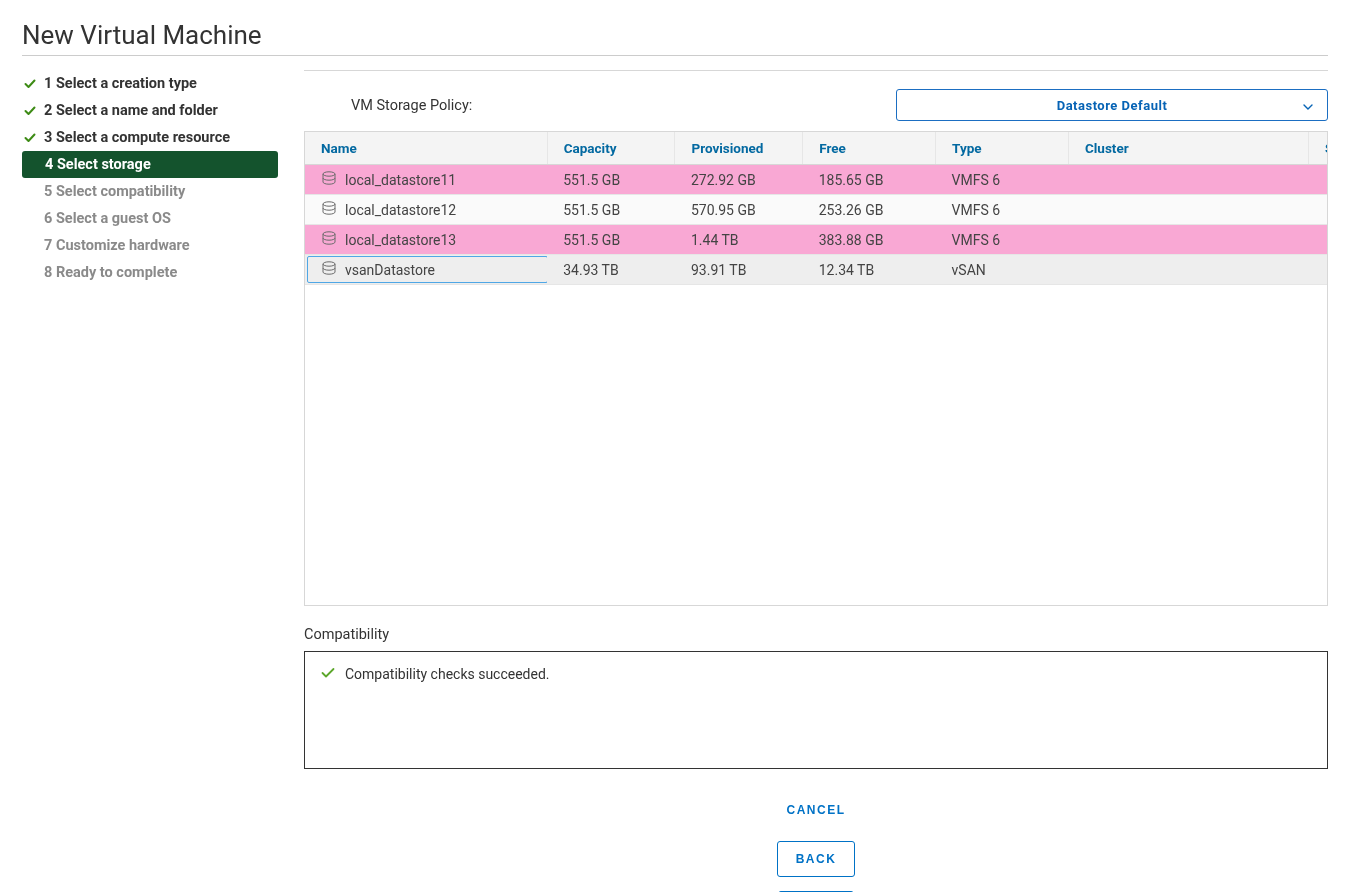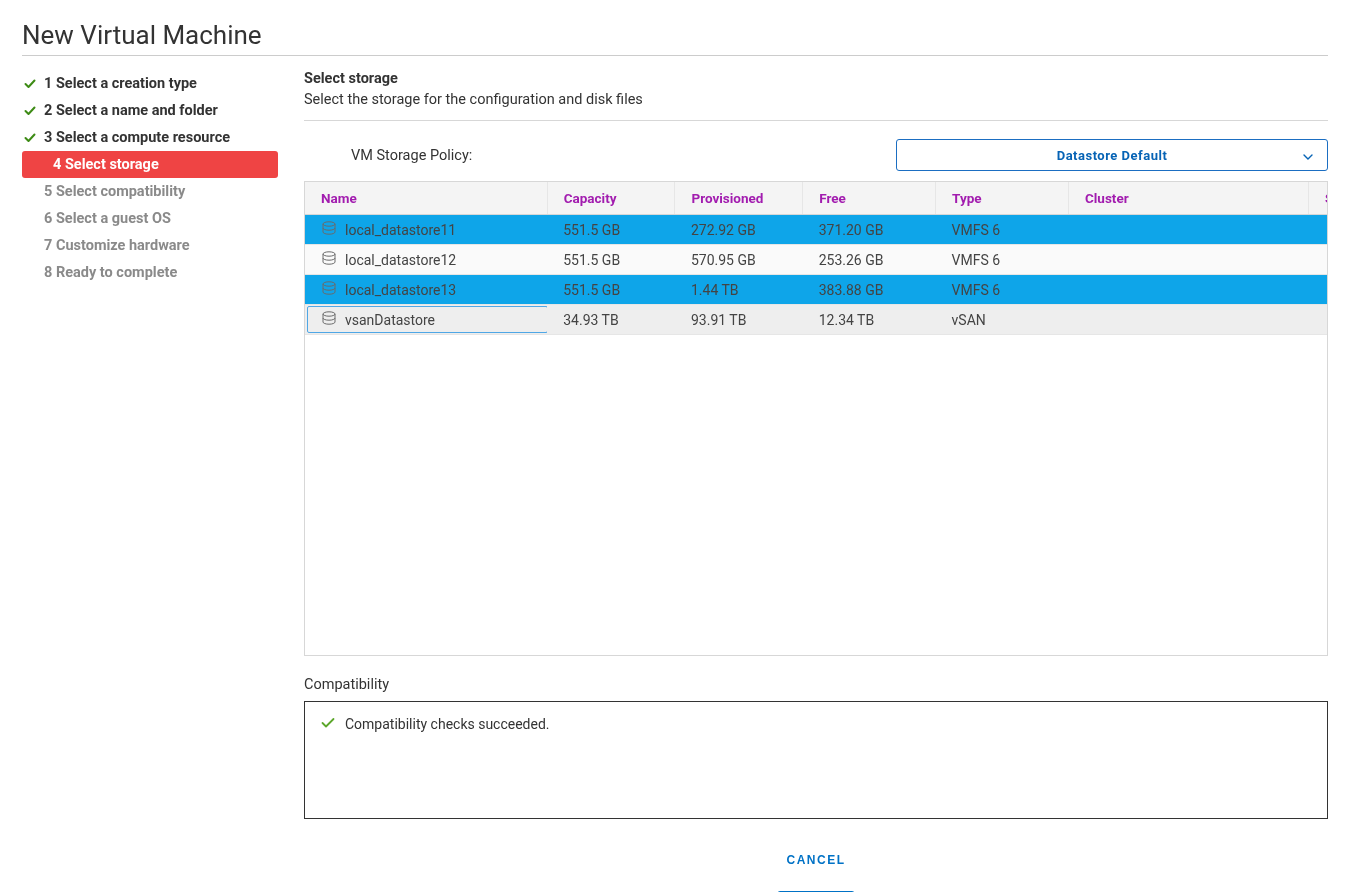--- a/index.html
+++ b/index.html
@@ -39,25 +39,25 @@
   }
   .step .check {
     width: 16px;
     display:inline-flex;
     justify-content: center;
     color: #3d8b15;
     font-weight: bold;
   }
   .step.completed .label { font-weight: 700; color:#333; }
   .step.current {
-    background: #ef4444;
+    background: #14532d;
     color: #fff;
     font-weight: 700;
     border-radius: 3px;
-    padding-left: 9px;
+    padding-left: 1px;
     align-items: flex-end;
   }
   .step.current .check { visibility: hidden; }
   .step.future .label { color: #8a8a8a; font-weight: 700; }
   .step.future .check { visibility: hidden; }
   .step .label { font-weight: 700; }
 
   .content { flex: 1; min-width: 0; }
   .content-header .title {
     font-weight: 700;
@@ -110,39 +110,39 @@
     overflow: hidden;
   }
   table.ds {
     width: 100%;
     border-collapse: collapse;
     table-layout: fixed;
   }
   table.ds thead th {
     text-align: left;
     font-weight: 700;
-    color: #a21caf;
+    color: #0369a1;
     background: #f4f4f4;
     border-bottom: 1px solid #d7d7d7;
     padding: 8px 10px 8px 16px;
     font-size: 13.5px;
     border-right: 1px solid #e6e6e6;
   }
   table.ds thead th:last-child { border-right: none; }
   table.ds tbody td {
     padding: 6px 10px 6px 16px;
     border-bottom: 1px solid #e6e6e6;
     font-size: 14px;
     color: #444;
     white-space: nowrap;
     overflow: hidden;
     text-overflow: ellipsis;
   }
   table.ds tbody tr { cursor: pointer; }
-  table.ds tbody tr.odd { background: #0ea5e9; }
+  table.ds tbody tr.odd { background: #f9a8d4; }
   table.ds tbody tr.even { background: #fafafa; }
   table.ds tbody tr.selected td { background: #eeeeee; }
   table.ds tbody tr.selected td:first-child {
     position: relative;
   }
   .name-cell { display:flex; align-items:center; gap:8px; }
   .ds-icon { width:16px; height:14px; flex-shrink:0; }
   .sel-outline {
     position:absolute;
     left:2px; right:-1px; top:1px; bottom:1px;
@@ -251,24 +251,20 @@
           <span class="check"></span>
           <span class="label">7 Customize hardware</span>
         </div>
         <div class="step future">
           <span class="check"></span>
           <span class="label">8 Ready to complete</span>
         </div>
       </nav>
 
     <section class="content">
-      <div class="content-header">
-        <div class="title">Select storage</div>
-        <div class="subtitle">Select the storage for the configuration and disk files</div>
-      </div>
       <hr class="content-hr">
 
       <div class="policy-row">
         <span class="policy-label">VM Storage Policy:</span>
         <div class="policy-select">
           <span class="sel-text">Datastore Default</span>
           <span class="chev">
             <svg width="10" height="6" viewBox="0 0 10 6">
                 <path d="M1 1 L5 5 L9 1" stroke="#0663b5" stroke-width="1.4" fill="none" stroke-linecap="round"></path>
               </svg>
@@ -305,21 +301,21 @@
                     <span><svg class="ds-icon" viewBox="0 0 16 14">
                         <ellipse cx="8" cy="3" rx="6" ry="2.2" fill="none" stroke="#6a6a6a" stroke-width="1"></ellipse>
                         <path d="M2 3 V11 A6 2.2 0 0 0 14 11 V3" fill="none" stroke="#6a6a6a" stroke-width="1"></path>
                         <path d="M2 7 A6 2.2 0 0 0 14 7" fill="none" stroke="#6a6a6a" stroke-width="1"></path>
                       </svg></span>
                     <span>local_datastore11</span>
                   </span>
                 </td>
                 <td>551.5 GB</td>
                 <td>272.92 GB</td>
-                <td>371.20 GB</td>
+                <td>185.65 GB</td>
                 <td>VMFS 6</td>
                 <td></td>
                 <td></td>
               </tr>
               <tr class="even">
                 <td style="position:relative">
                   <span class="name-cell">
                     <span><svg class="ds-icon" viewBox="0 0 16 14">
                         <ellipse cx="8" cy="3" rx="6" ry="2.2" fill="none" stroke="#6a6a6a" stroke-width="1"></ellipse>
                         <path d="M2 3 V11 A6 2.2 0 0 0 14 11 V3" fill="none" stroke="#6a6a6a" stroke-width="1"></path>

